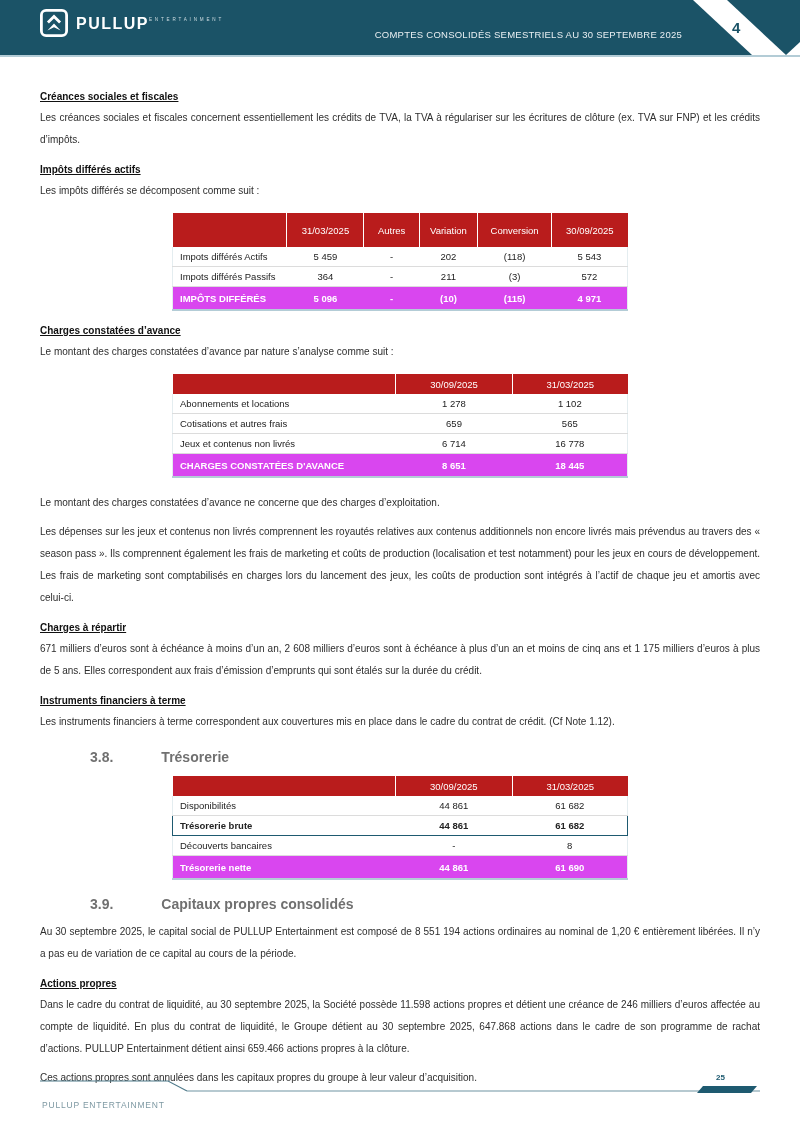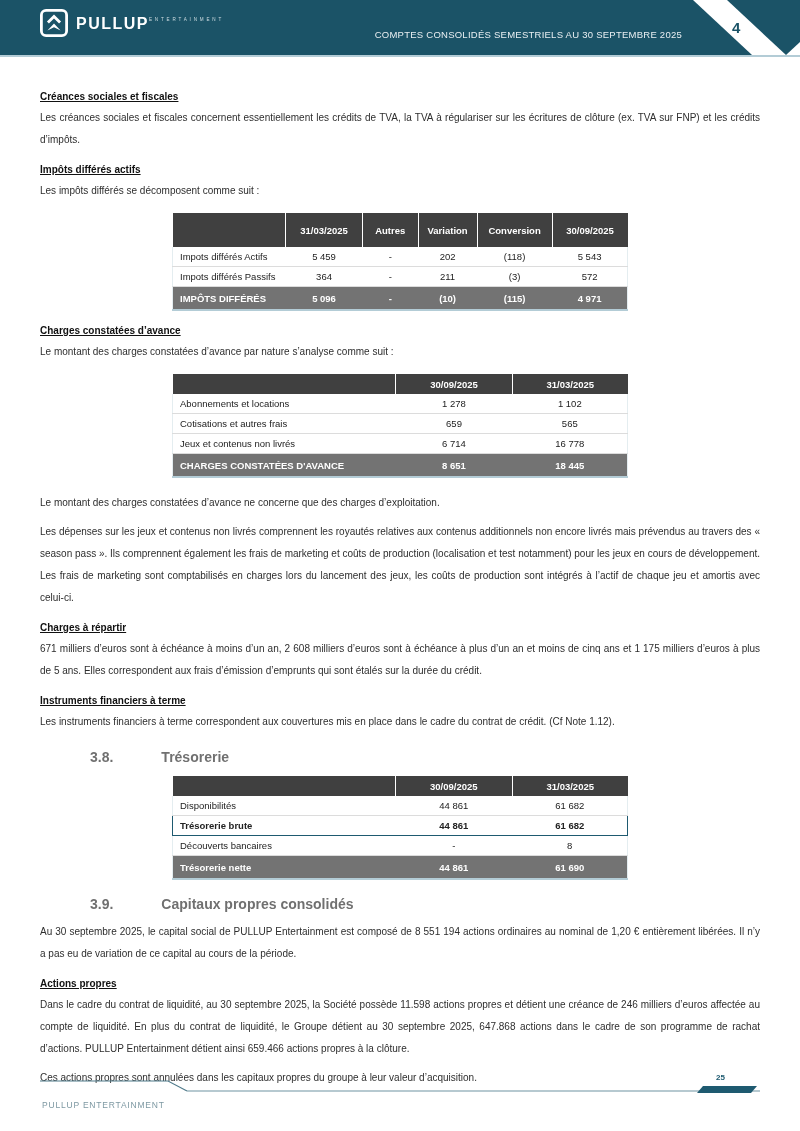--- a/index.html
+++ b/index.html
@@ -24,29 +24,29 @@
   h3.sec{font-size:10px;font-weight:bold;color:#111;text-decoration:underline;
          margin:13px 0 5px;}
   h3.sec:first-child{margin-top:0;}
   p.body{margin:0 0 7px;font-size:10px;line-height:22px;color:#2e2e2e;text-align:justify;}
   h2.num-head{display:flex;color:#707070;font-size:14px;font-weight:bold;margin:16px 0 9px 50px;gap:40px;}
   h2.num-head .n{margin-right:8px;}
 
   
   table.fin-table{border-collapse:collapse;width:456px;margin:11px 0 14px 132px;
                   font-size:9.5px;color:#222;border-bottom:2.5px solid #B3CCD6;}
-  table.fin-table th{background:#404040;color:#fff;font-weight:bold;text-align:center;
+  table.fin-table th{background:#b91c1c;color:#fff;font-weight:normal;text-align:center;
                      padding:0 4px;height:20px;}
   table.fin-table.tall-head th{height:34px;}
   table.fin-table th:not(:first-child){border-left:1.5px solid #fff;}
   table.fin-table td{text-align:center;padding:3px 4px;border-bottom:1px solid #dcdcdc;height:13px;}
   table.fin-table td.lbl,table.fin-table th.lbl{text-align:left;padding-left:7px;}
   table.fin-table td:first-child{border-left:1px solid #e4edf0;}
   table.fin-table td:last-child{border-right:1px solid #e4edf0;}
-  tr.row-total td{background:#737373;color:#fff;font-weight:bold;border:none;padding:4.5px 4px;}
+  tr.row-total td{background:#d946ef;color:#fff;font-weight:bold;border:none;padding:4.5px 4px;}
   tr.row-boxed td{font-weight:bold;border-top:1.6px solid #1E5A70;border-bottom:1.6px solid #1E5A70;}
   tr.row-boxed td:first-child{border-left:1.6px solid #1E5A70;}
   tr.row-boxed td:last-child{border-right:1.6px solid #1E5A70;}
   .t-impots th:nth-child(1){width:125px;} .t-impots th:nth-child(2){width:76px;}
   .t-impots th:nth-child(3){width:54px;}  .t-impots th:nth-child(4){width:54px;}
   .t-impots th:nth-child(5){width:72px;}  .t-impots th:nth-child(6){width:75px;}
   .t-two th:nth-child(1){width:228px;} .t-two th:nth-child(2){width:115px;}
   .t-two th:nth-child(3){width:113px;}
 
   

